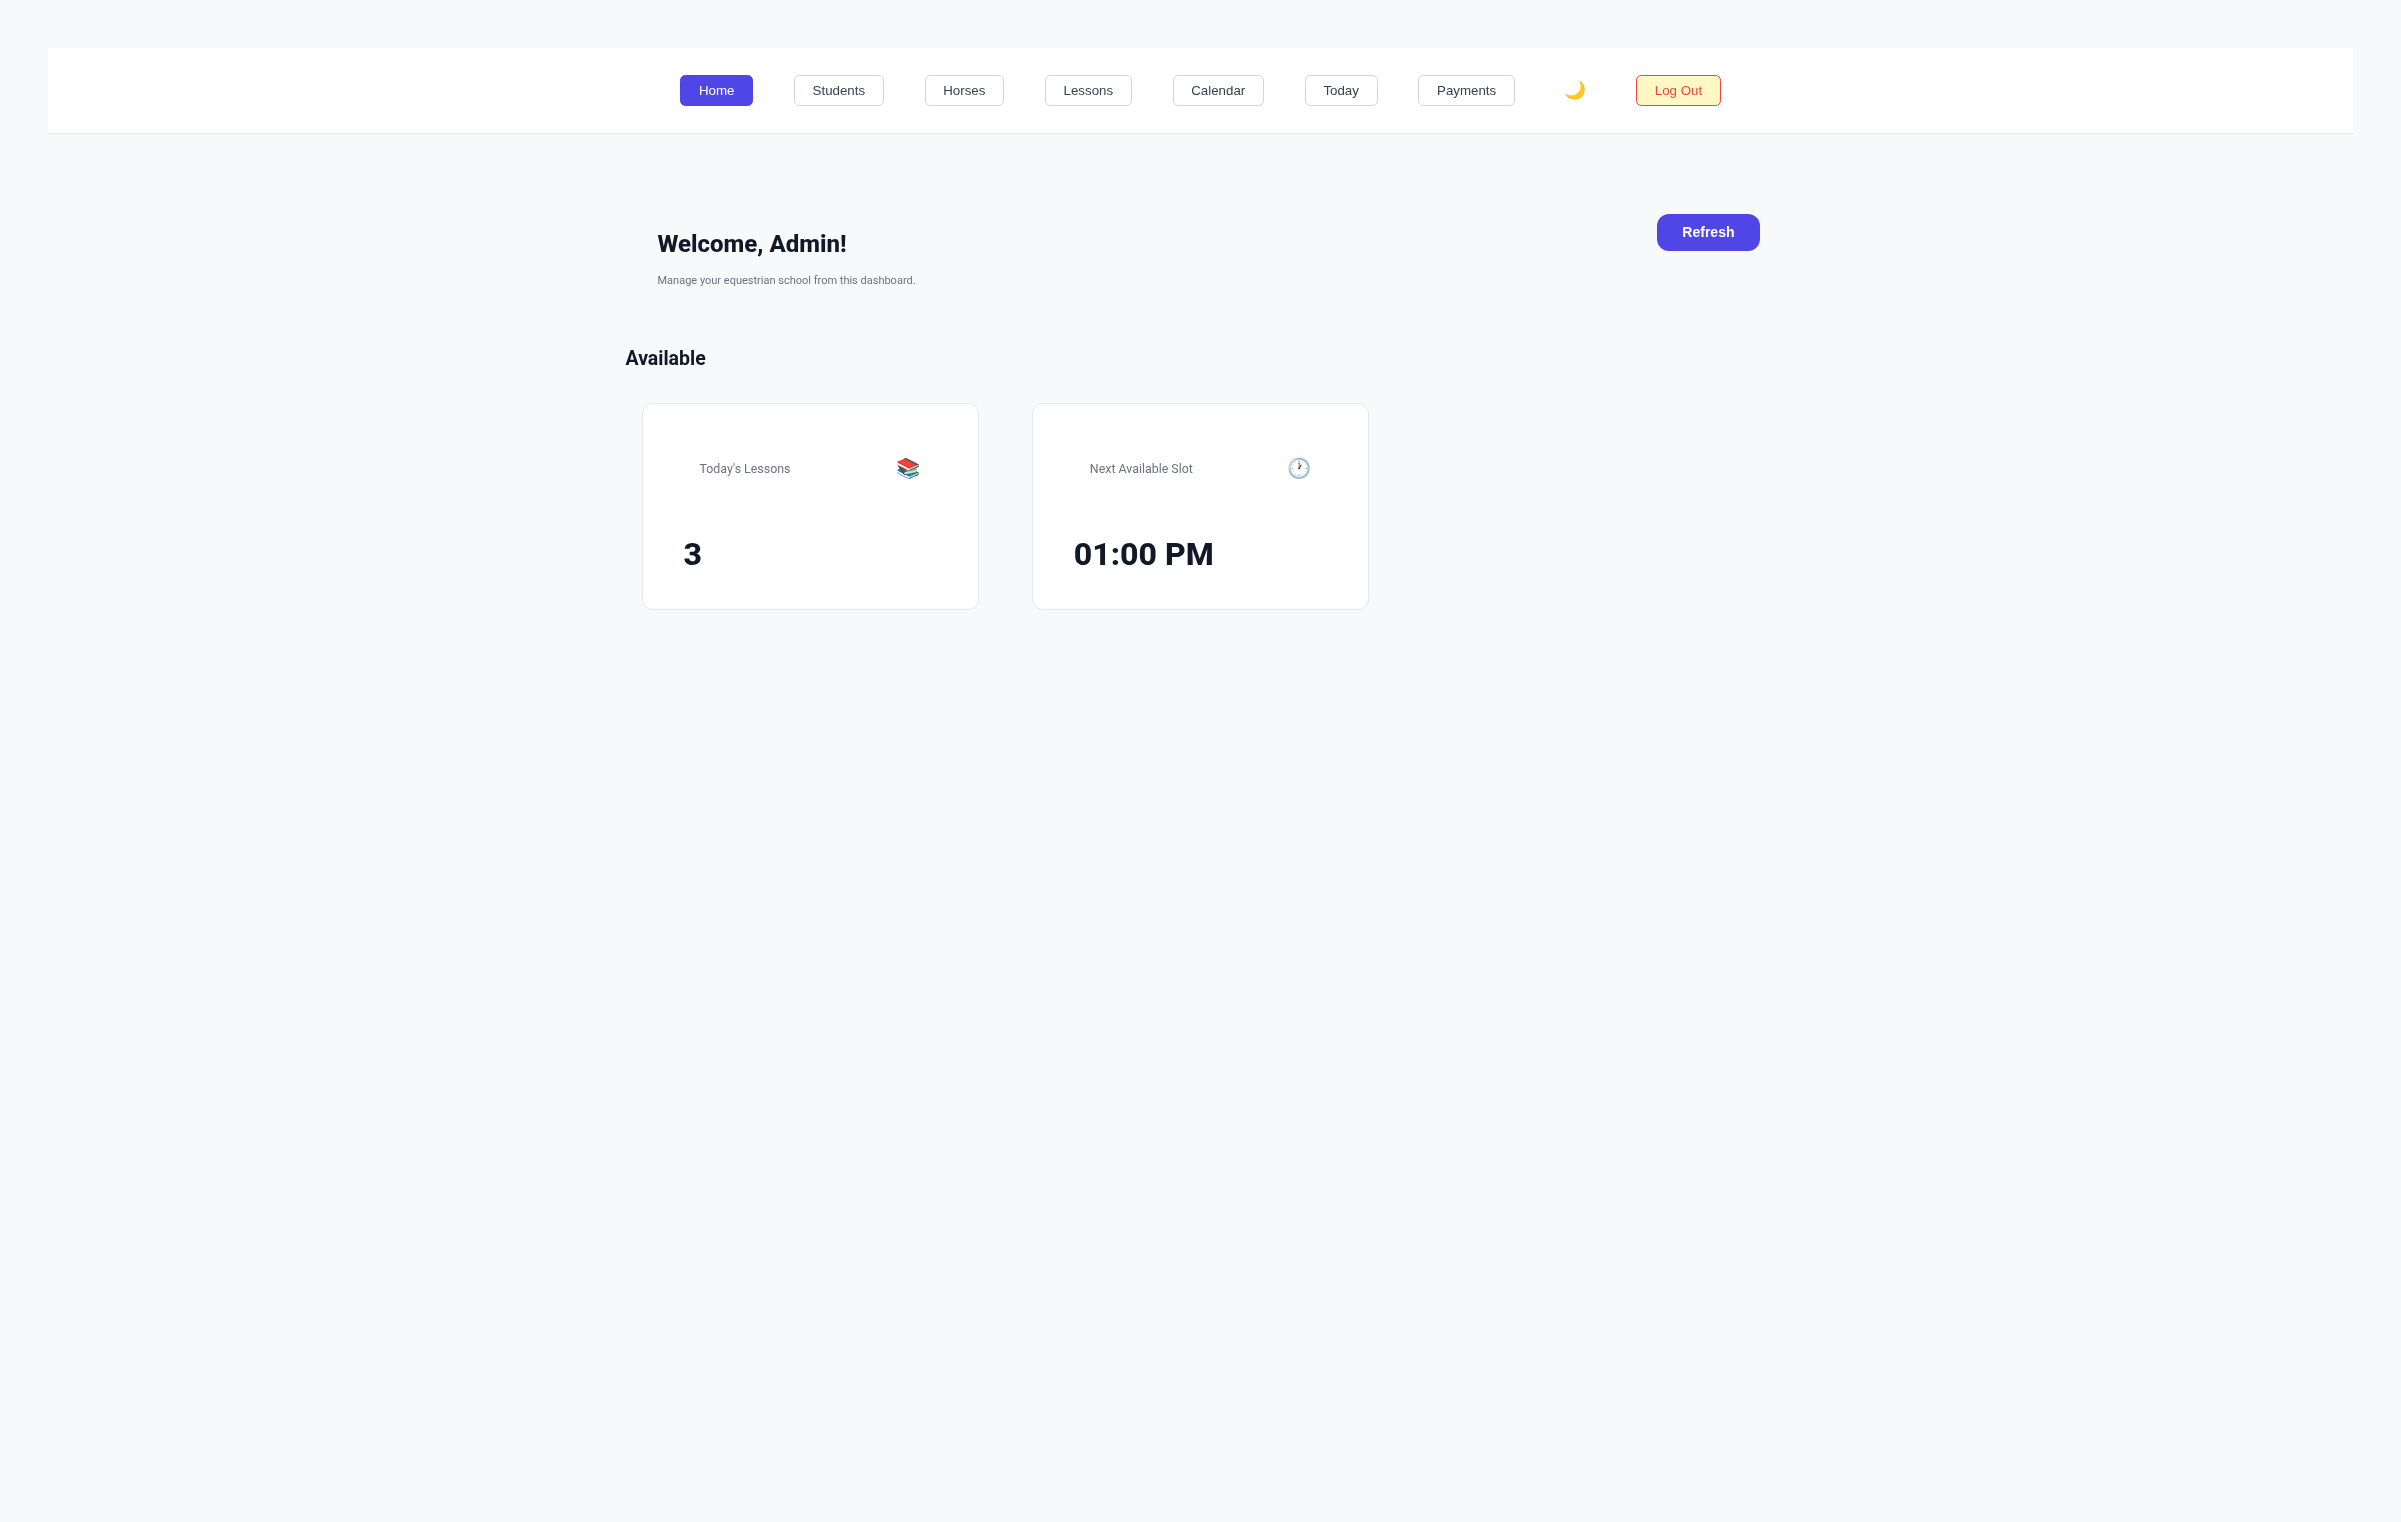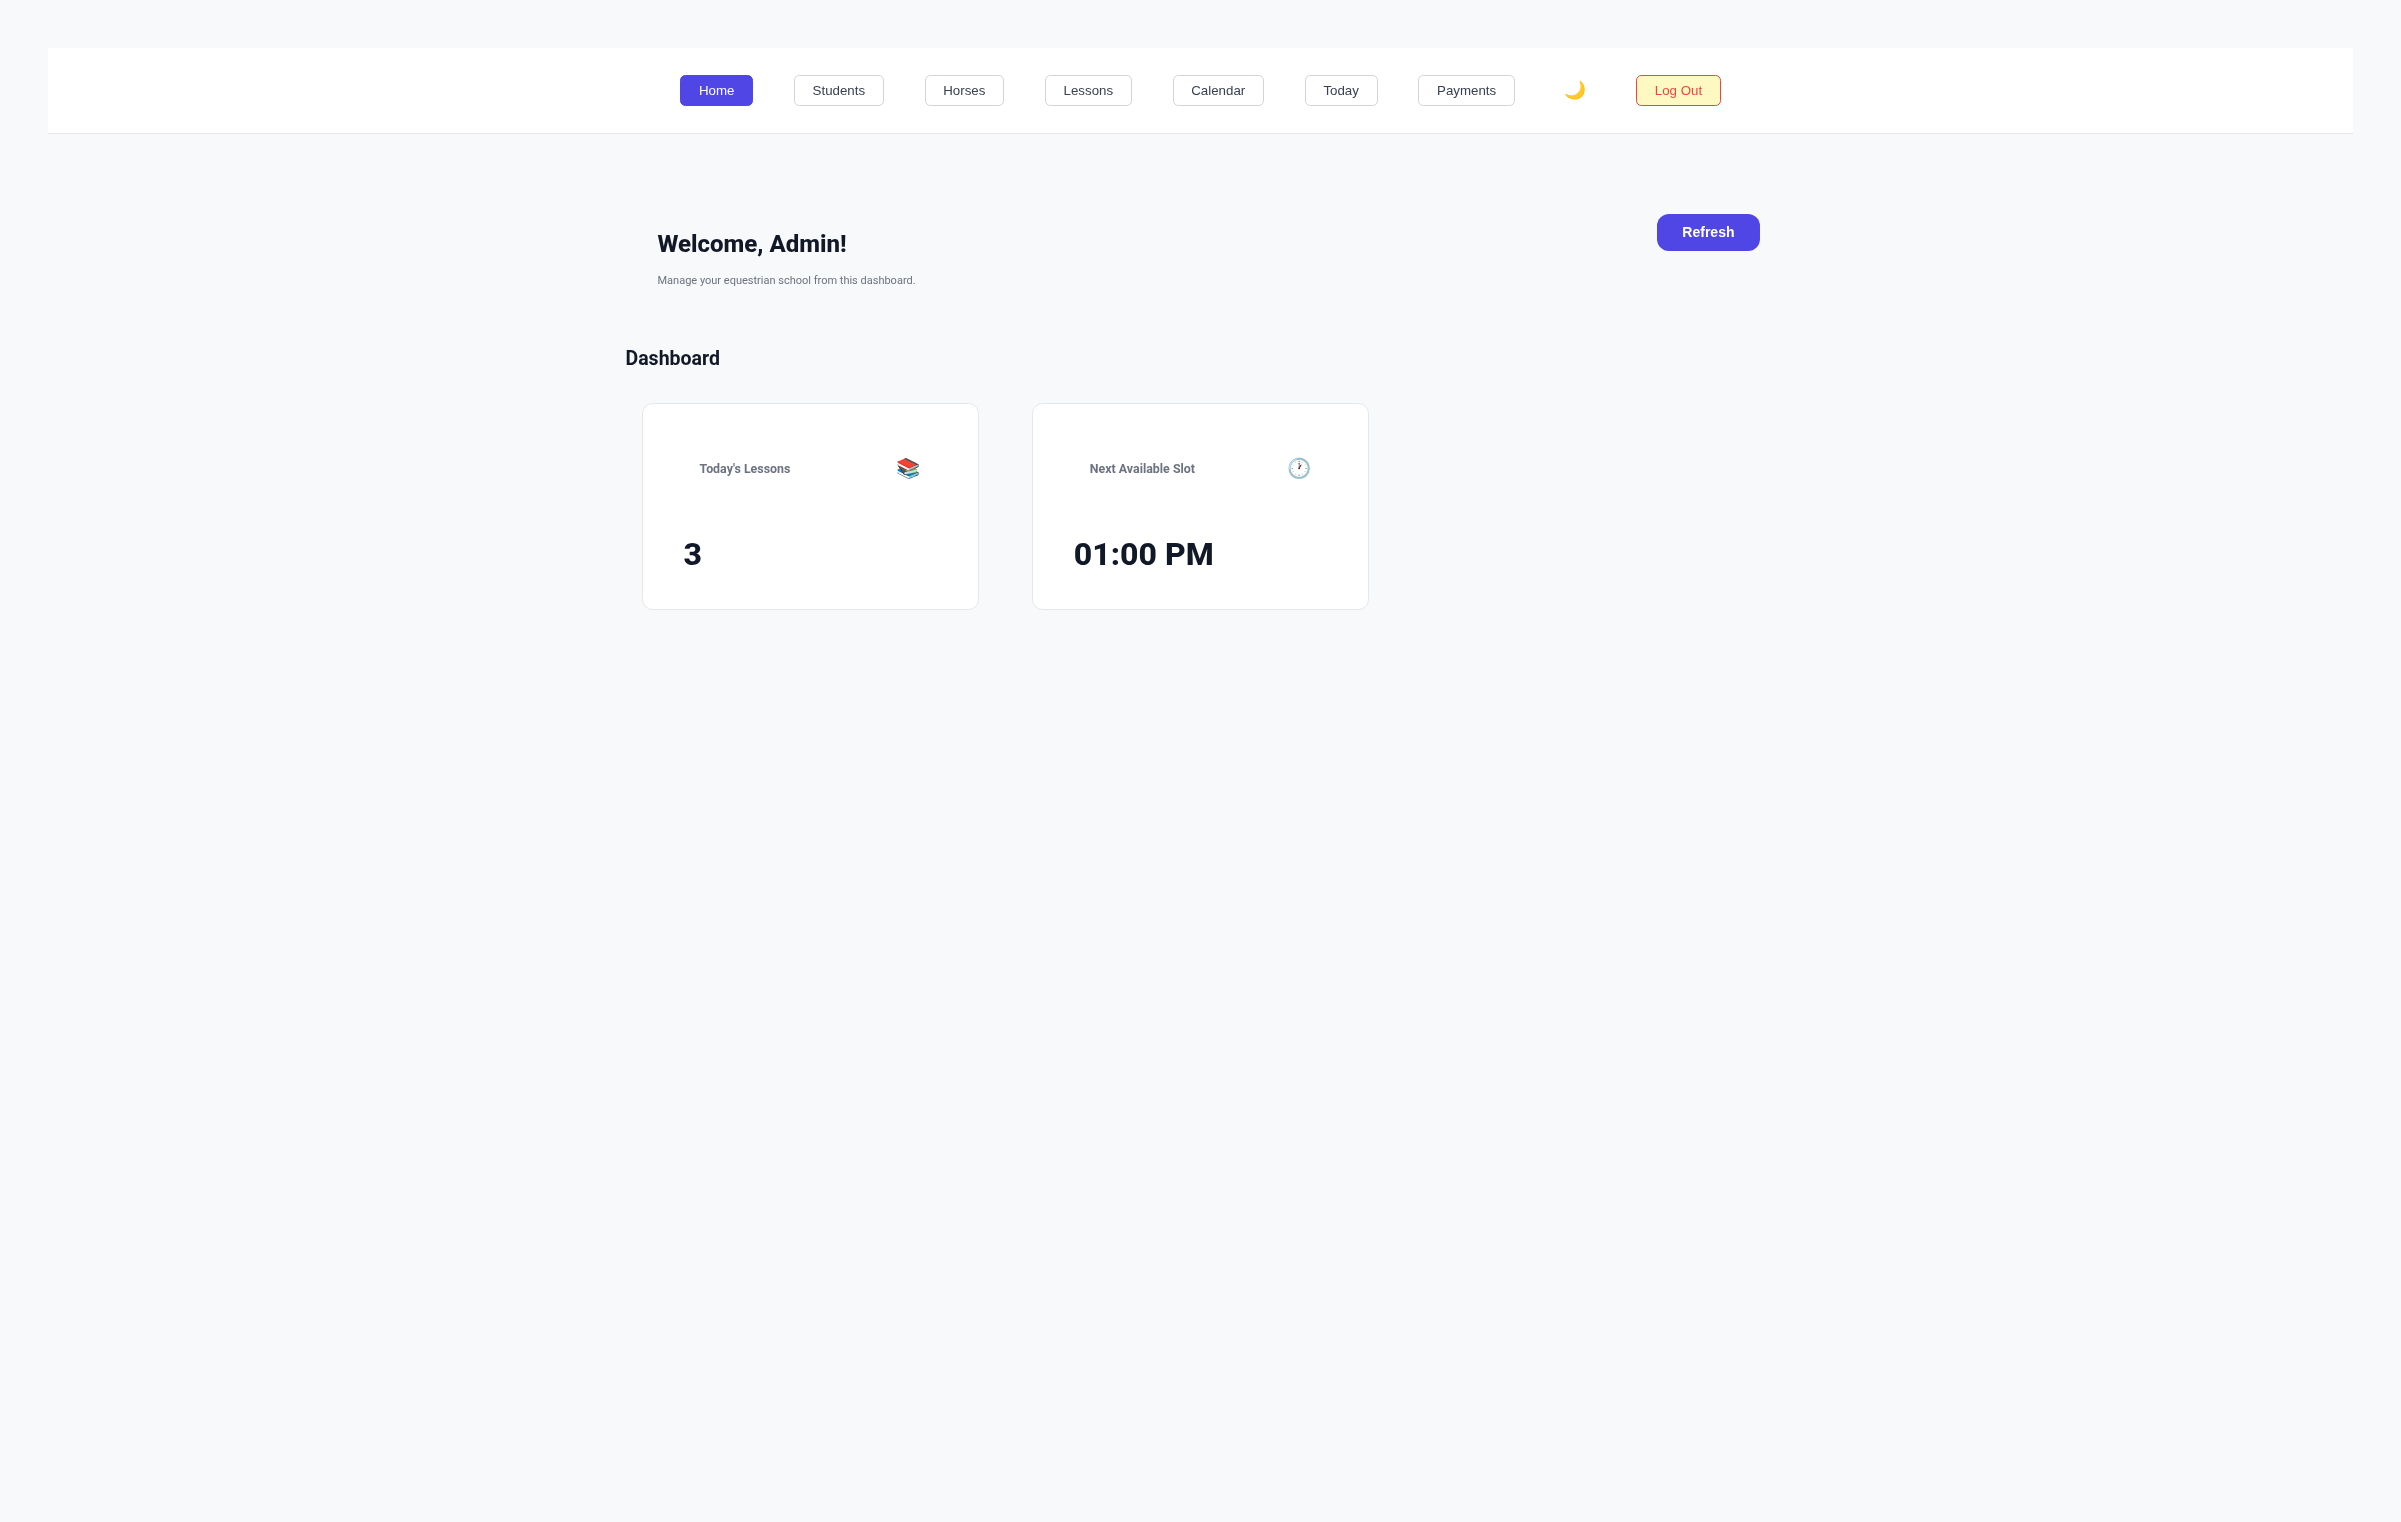--- a/index.html
+++ b/index.html
@@ -125,21 +125,21 @@
     }
 
     .card-header {
       display: flex;
       justify-content: space-between;
       align-items: center;
     }
 
     .card-label {
       font-size: 12.4px;
-      font-weight: 700;
+      font-weight: 400;
       color: #6b7280;
     }
 
     .card-icon {
       font-size: 19.5px;
     }
 
     .card-value {
       font-size: 32px;
       font-weight: 800;
@@ -164,21 +164,21 @@
 
 <div class="main-content">
   <div class="header-row">
     <div class="welcome-section">
       <h1>Welcome, Admin!</h1>
       <p>Manage your equestrian school from this dashboard.</p>
     </div>
     <button class="refresh-btn">Refresh</button>
   </div>
 
-  <h2 class="section-title">Dashboard</h2>
+  <h2 class="section-title">Available</h2>
 
   <div class="cards-grid">
 
     <div class="card">
       <div class="card-header">
         <span class="card-label">Today's Lessons</span>
         <span class="card-icon">📚</span>
       </div>
       <div class="card-value">3</div>
     </div>

